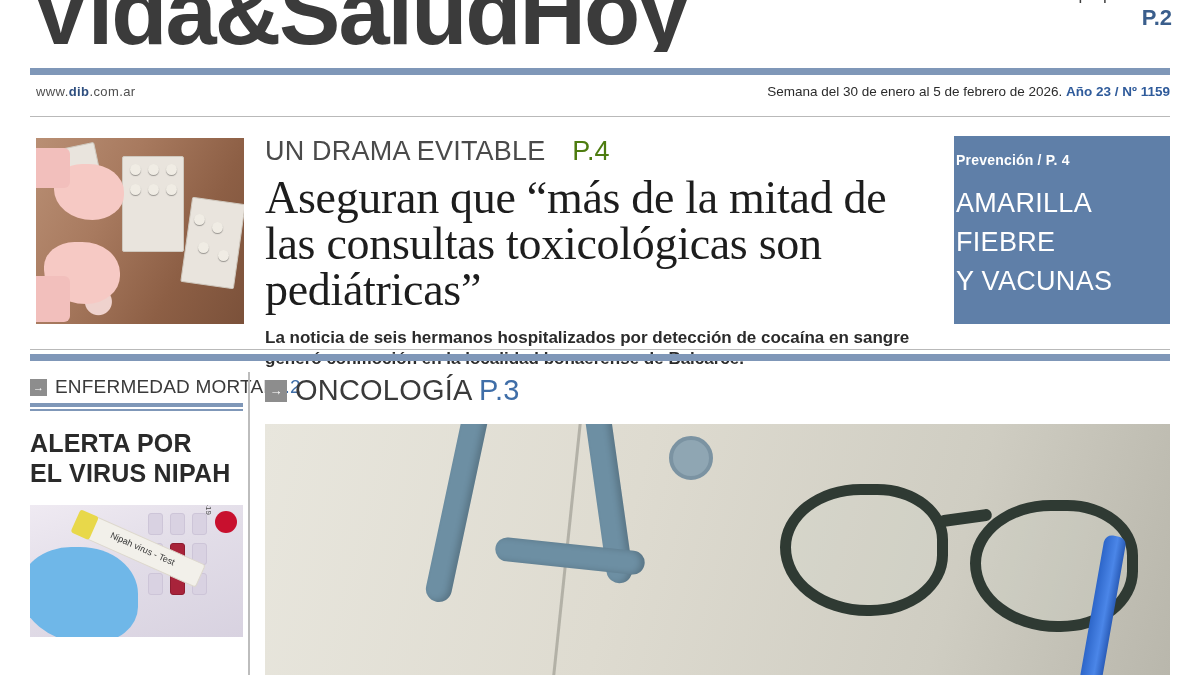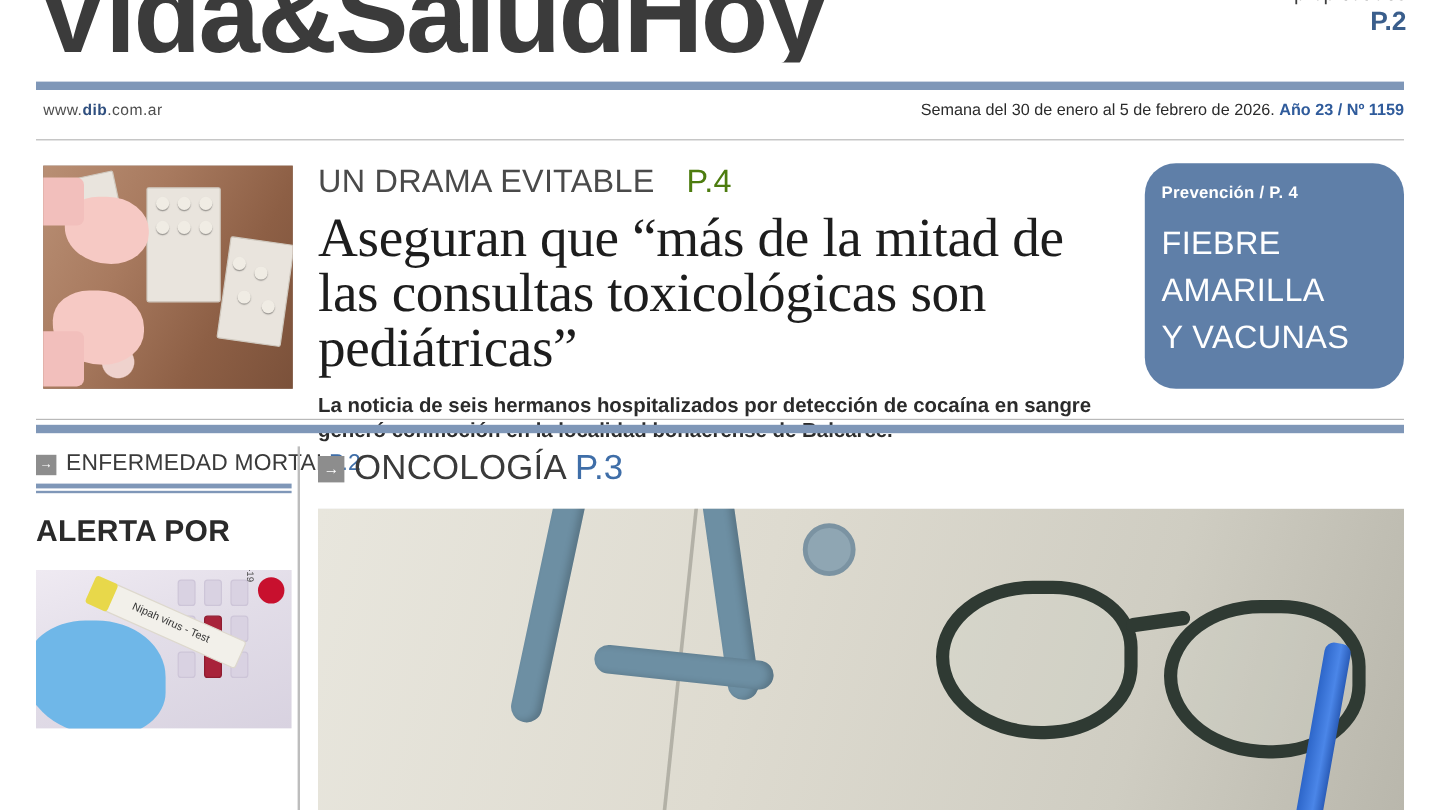--- a/index.html
+++ b/index.html
@@ -96,21 +96,21 @@
   }
   .subhead {
     margin-top: 14px;
     font-size: 17px; line-height: 21px; font-weight: 700; color: #2b2b2b;
     font-family: "Liberation Sans", sans-serif;
   }
 
   
   .bluebox {
     position: absolute; left: 954px; top: 136px; width: 216px; height: 188px;
-    background: #5f7fa8; color: #fff; padding: 16px 14px; border-radius: 26px;
+    background: #5f7fa8; color: #fff; padding: 16px 2px;
   }
   .bluebox .bb-kicker { font-size: 14px; font-weight: 700; letter-spacing: .2px; }
   .bluebox .bb-title {
     margin-top: 16px; font-size: 27px; line-height: 39px; font-weight: 400;
     letter-spacing: .3px;
   }
 
   
   
   .col-left { position: absolute; left: 30px; top: 376px; width: 213px; }
@@ -269,42 +269,43 @@
       <span>UN DRAMA EVITABLE</span>
       <span class="pg">P.4</span>
     </div>
     <div class="headline">Aseguran que “más de la mitad de las consultas toxicológicas son pediátricas”</div>
     <div class="subhead">La noticia de seis hermanos hospitalizados por detección de cocaína en sangre generó conmoción en la localidad bonaerense de Balcarce.</div>
   </div>
 
   <div class="bluebox">
     <div class="bb-kicker">Prevención / P. 4</div>
     <div class="bb-title">
+      <div>AMARILLA</div>
       <div>FIEBRE</div>
-      <div>AMARILLA</div>
       <div>Y VACUNAS</div>
     </div>
   </div>
 
   <div class="rule-grey-thin" style="top:349px;"></div>
   <div class="rule-blue-thick" style="top:354px;"></div>
 
   <div class="col-left">
     <div class="sec-head">
       <div class="arrow-box">→</div>
       <div class="sec-left-label">
         <span>ENFERMEDAD MORTAL</span><span class="pg">P.2</span>
       </div>
     </div>
     <div class="left-rules">
       <div class="r1"></div>
       <div class="r2"></div>
     </div>
     <div class="left-title">
       <div>ALERTA POR</div>
+      <div>EL VIRUS NIPAH</div>
     </div>
     <div class="left-photo">
       <div class="tray"></div>
       <div class="well" style="left:118px;top:8px;"></div>
       <div class="well" style="left:140px;top:8px;"></div>
       <div class="well" style="left:162px;top:8px;"></div>
       <div class="well" style="left:118px;top:38px;"></div>
       <div class="well red" style="left:140px;top:38px;"></div>
       <div class="well" style="left:162px;top:38px;"></div>
       <div class="well" style="left:118px;top:68px;"></div>

